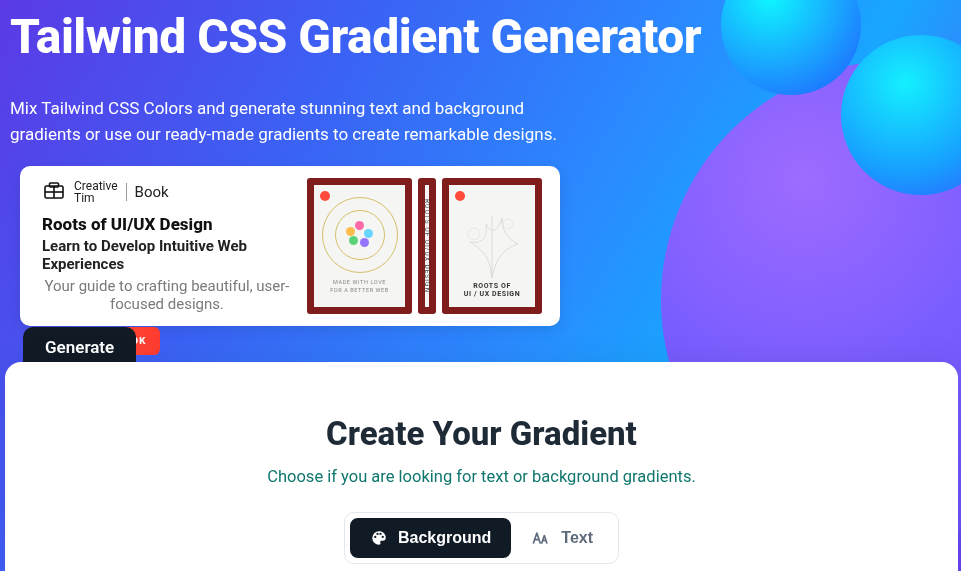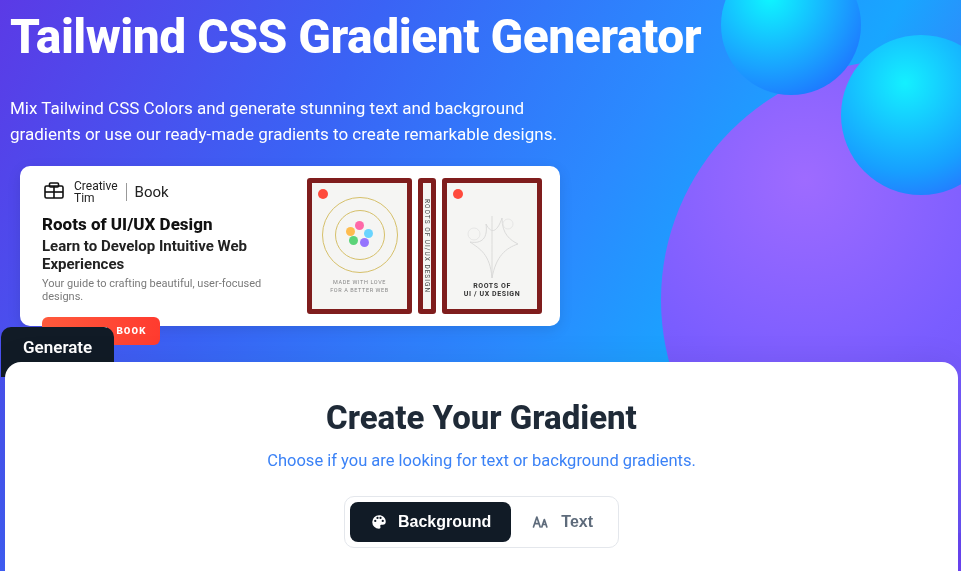--- a/index.html
+++ b/index.html
@@ -71,37 +71,37 @@
   .brand-logo {
     width: 24px; height: 24px;
     display:inline-flex; align-items:center; justify-content:center;
   }
   .brand-name { font-size:12px; line-height:12px;}
   .brand-name .a{font-weight:400;} .brand-name .b{font-weight:400;}
   .brand-sep { width:1px; height:18px; background:#999; }
   .brand-book { font-weight:400; font-size:15px; }
   .promo-title { margin-top:10px; font-size:17px; font-weight:800; color:#111; }
   .promo-sub { margin-top:3px; font-size:15px; font-weight:700; color:#222; }
-  .promo-desc { margin-top:4px; font-size:11px; color:#7a7a7a; }
+  .promo-desc { margin-top:4px; font-size:15px; color:#7a7a7a;text-align:center; }
   .promo-btn {
     margin-top:14px;
     width:118px; padding:8px 0;
     background: linear-gradient(90deg,#ff5a3c,#ff3b2f);
     color:#fff; font-size:11px; font-weight:700;
     border:none; border-radius:6px; letter-spacing:1px;
     cursor:pointer;
     font-family:Liberation Mono, monospace;
   }
   .promo-right {
     width: 250px;
     display:flex; align-items:center; justify-content:flex-end;
     gap:6px;
   }
   .book {
-    background:#f5f5f3; border:5px solid #7f1d1d;
+    background:#f5f5f3; border:7px solid #7f1d1d;
     border-radius:3px;
     position:relative;
     display:flex; flex-direction:column; align-items:center; justify-content:center;
     font-size:6px; color:#777; text-align:center;
   }
   .book.open { width:105px; height:136px; }
   .book.spine { width:18px; height:136px; writing-mode:vertical-rl; font-size:6.5px; color:#444; letter-spacing:1px; }
   .book.back { width:100px; height:136px; }
   .spiral {
      width:76px; height:76px; border:1px solid #d6c06a; border-radius:50%;
@@ -118,45 +118,45 @@
   .p4{background:#4ad06b; left:0px; top:12px;}
   .p5{background:#ffb63d; left:-3px; top:3px;}
   .reddot{ position:absolute; width:10px;height:10px;border-radius:50%; background:#ff4a3c; top:6px; left:6px;}
   .open-label{ margin-top:6px; font-size:5.5px; letter-spacing:0.6px; color:#888; line-height:1.4;}
   .back-title{ font-size:7px; font-weight:700; color:#333; letter-spacing:0.6px;}
   .tree {
     width:80px; height:86px; opacity:0.55;
   }
   
   .gen-tab-wrap {
-     position:absolute; left:1px; top:327px;
+     position:absolute; left:23px; top:327px;
   }
   .gen-tab {
      background:#111b26; color:#fff;
      padding:10px 22px 20px 22px;
      border-radius:10px 10px 0 0;
      font-size:17px; font-weight:600;
      display:inline-block;
   }
   
   .card {
     position:absolute;
     left:5px; top:362px;
     width:953px; height:209px;
     background:#fff;
     border-radius:16px 16px 0 0;
     box-shadow: 0 -4px 30px rgba(0,0,0,0.06);
-    padding-top:36px;
+    padding-top:52px;
     text-align:center;
   }
   .card h2 {
     font-size:33px; font-weight:800; color:#1f2a37;
   }
   .card p {
-    margin-top:14px; font-size:16.5px; color:#3b82f6;
+    margin-top:14px; font-size:16.5px; color:#0f766e;
   }
   .toggle {
     margin:26px auto 0 auto;
     display:inline-flex;
     border:1px solid #e4e7ec;
     border-radius:10px;
     background:#fff;
     padding:5px;
   }
   .toggle button{

